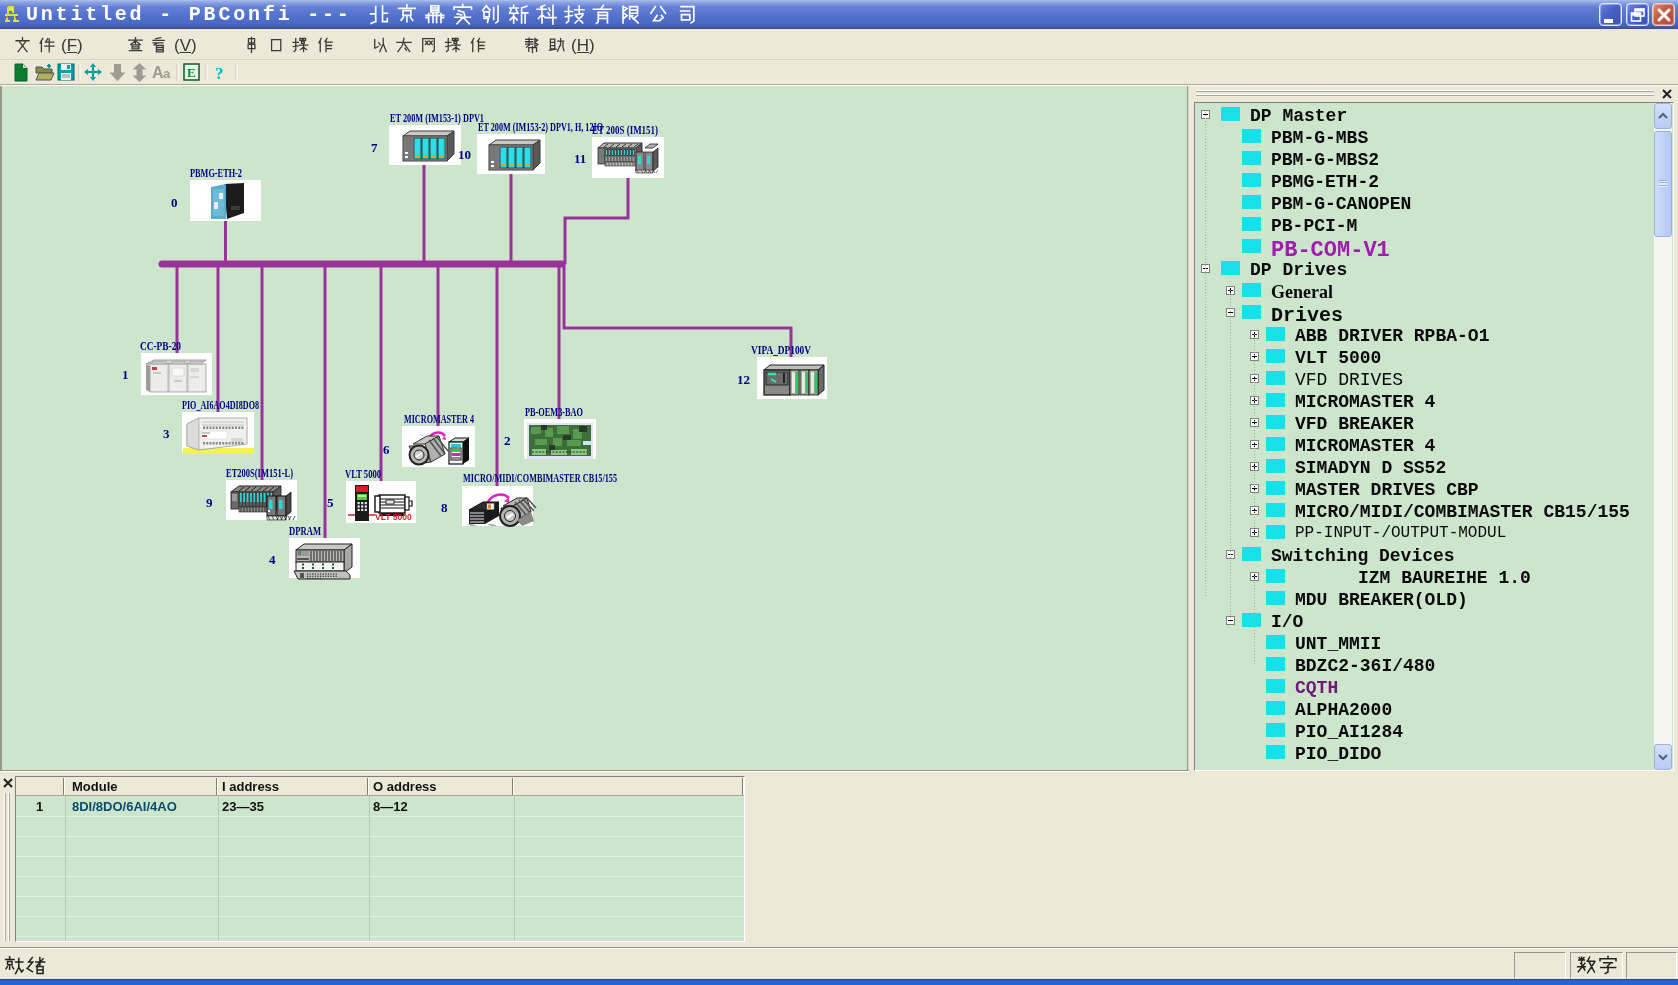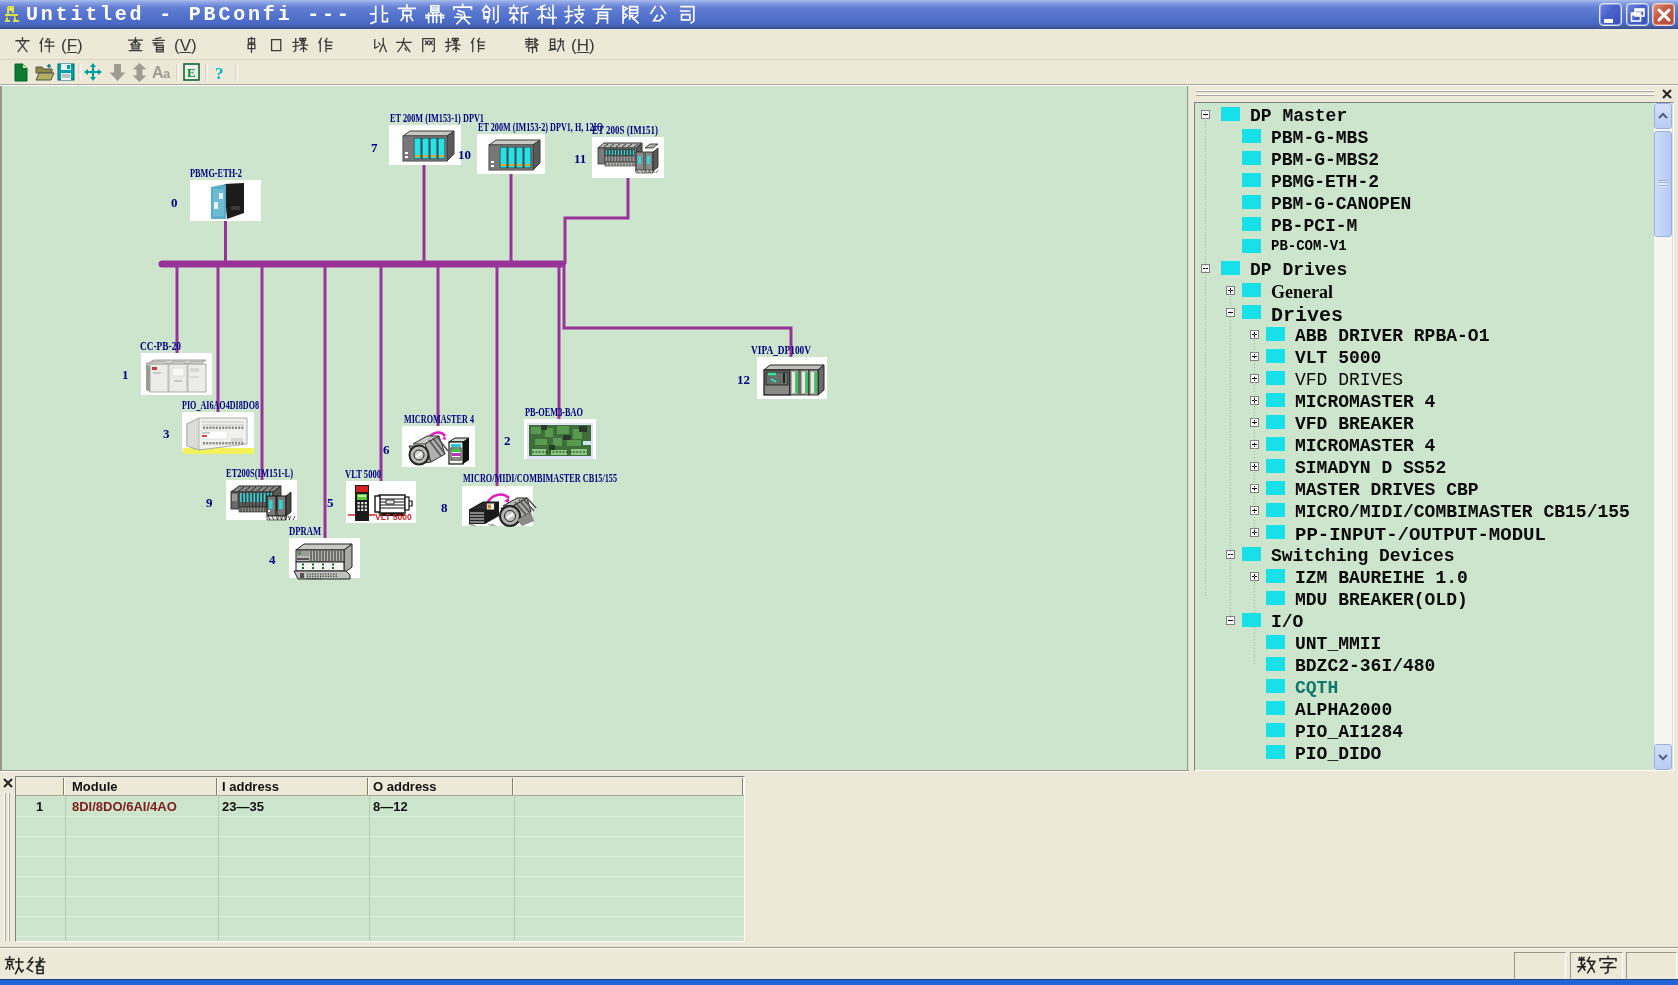--- a/index.html
+++ b/index.html
@@ -560,21 +560,21 @@
 <div class="abs" style="left:1271px;top:128px;height:22px;font-family:'Liberation Mono',monospace;font-weight:700;font-size:18px;letter-spacing:0;color:#0a0a0a;white-space:nowrap">PBM-G-MBS</div>
 <div class="abs" style="left:1242px;top:151px;width:19px;height:14px;background:#18e0e8"></div>
 <div class="abs" style="left:1271px;top:150px;height:22px;font-family:'Liberation Mono',monospace;font-weight:700;font-size:18px;letter-spacing:0;color:#0a0a0a;white-space:nowrap">PBM-G-MBS2</div>
 <div class="abs" style="left:1242px;top:173px;width:19px;height:14px;background:#18e0e8"></div>
 <div class="abs" style="left:1271px;top:172px;height:22px;font-family:'Liberation Mono',monospace;font-weight:700;font-size:18px;letter-spacing:0;color:#0a0a0a;white-space:nowrap">PBMG-ETH-2</div>
 <div class="abs" style="left:1242px;top:195px;width:19px;height:14px;background:#18e0e8"></div>
 <div class="abs" style="left:1271px;top:194px;height:22px;font-family:'Liberation Mono',monospace;font-weight:700;font-size:18px;letter-spacing:0;color:#0a0a0a;white-space:nowrap">PBM-G-CANOPEN</div>
 <div class="abs" style="left:1242px;top:217px;width:19px;height:14px;background:#18e0e8"></div>
 <div class="abs" style="left:1271px;top:216px;height:22px;font-family:'Liberation Mono',monospace;font-weight:700;font-size:18px;letter-spacing:0;color:#0a0a0a;white-space:nowrap">PB-PCI-M</div>
 <div class="abs" style="left:1242px;top:239px;width:19px;height:14px;background:#18e0e8"></div>
-<div class="abs" style="left:1271px;top:238px;height:22px;font-family:'Liberation Mono',monospace;font-weight:700;font-size:14px;letter-spacing:0;color:#000000;white-space:nowrap">PB-COM-V1</div>
+<div class="abs" style="left:1271px;top:238px;height:22px;font-family:'Liberation Mono',monospace;font-weight:700;font-size:22px;letter-spacing:0;color:#a21caf;white-space:nowrap">PB-COM-V1</div>
 <div class="abs" style="left:1221px;top:261px;width:19px;height:14px;background:#18e0e8"></div>
 <svg class="abs" style="left:1201px;top:264px" width="9" height="9" viewBox="0 0 9 9">
     <rect x="0.5" y="0.5" width="8" height="8" fill="#fff" stroke="#808080"></rect>
     <path d="M2,4.5 h5" stroke="#000" stroke-width="1"></path>
   </svg>
 <div class="abs" style="left:1250px;top:260px;height:22px;font-family:'Liberation Mono',monospace;font-weight:700;font-size:18px;letter-spacing:0;color:#0a0a0a;white-space:nowrap">DP Drives</div>
 <div class="abs" style="left:1242px;top:283px;width:19px;height:14px;background:#18e0e8"></div>
 <svg class="abs" style="left:1226px;top:286px" width="9" height="9" viewBox="0 0 9 9">
     <rect x="0.5" y="0.5" width="8" height="8" fill="#fff" stroke="#808080"></rect>
     <path d="M2,4.5 h5 M4.5,2 v5" stroke="#000" stroke-width="1"></path>
@@ -638,47 +638,47 @@
 <svg class="abs" style="left:1250px;top:506px" width="9" height="9" viewBox="0 0 9 9">
     <rect x="0.5" y="0.5" width="8" height="8" fill="#fff" stroke="#808080"></rect>
     <path d="M2,4.5 h5 M4.5,2 v5" stroke="#000" stroke-width="1"></path>
   </svg>
 <div class="abs" style="left:1295px;top:502px;height:22px;font-family:'Liberation Mono',monospace;font-weight:700;font-size:18px;letter-spacing:0;color:#0a0a0a;white-space:nowrap">MICRO/MIDI/COMBIMASTER CB15/155</div>
 <div class="abs" style="left:1266px;top:525px;width:19px;height:14px;background:#18e0e8"></div>
 <svg class="abs" style="left:1250px;top:528px" width="9" height="9" viewBox="0 0 9 9">
     <rect x="0.5" y="0.5" width="8" height="8" fill="#fff" stroke="#808080"></rect>
     <path d="M2,4.5 h5 M4.5,2 v5" stroke="#000" stroke-width="1"></path>
   </svg>
-<div class="abs" style="left:1295px;top:524px;height:22px;font-family:'Liberation Mono',monospace;font-weight:700;font-size:19px;letter-spacing:0;color:#0a0a0a;white-space:nowrap">PP-INPUT-/OUTPUT-MODUL</div>
+<div class="abs" style="left:1295px;top:524px;height:22px;font-family:'Liberation Mono',monospace;font-weight:400;font-size:16px;letter-spacing:0;color:#0a0a0a;white-space:nowrap">PP-INPUT-/OUTPUT-MODUL</div>
 <div class="abs" style="left:1242px;top:547px;width:19px;height:14px;background:#18e0e8"></div>
 <svg class="abs" style="left:1226px;top:550px" width="9" height="9" viewBox="0 0 9 9">
     <rect x="0.5" y="0.5" width="8" height="8" fill="#fff" stroke="#808080"></rect>
     <path d="M2,4.5 h5" stroke="#000" stroke-width="1"></path>
   </svg>
 <div class="abs" style="left:1271px;top:546px;height:22px;font-family:'Liberation Mono',monospace;font-weight:700;font-size:18px;letter-spacing:0;color:#0a0a0a;white-space:nowrap">Switching Devices</div>
 <div class="abs" style="left:1266px;top:569px;width:19px;height:14px;background:#18e0e8"></div>
 <svg class="abs" style="left:1250px;top:572px" width="9" height="9" viewBox="0 0 9 9">
     <rect x="0.5" y="0.5" width="8" height="8" fill="#fff" stroke="#808080"></rect>
     <path d="M2,4.5 h5 M4.5,2 v5" stroke="#000" stroke-width="1"></path>
   </svg>
-<div class="abs" style="left:1295px;top:568px;height:22px;font-family:'Liberation Mono',monospace;font-weight:700;font-size:18px;letter-spacing:0;color:#0a0a0a;white-space:nowrap">IZM BAUREIHE 1.0</div>
+<div class="abs" style="left:1358px;top:568px;height:22px;font-family:'Liberation Mono',monospace;font-weight:700;font-size:18px;letter-spacing:0;color:#0a0a0a;white-space:nowrap">IZM BAUREIHE 1.0</div>
 <div class="abs" style="left:1266px;top:591px;width:19px;height:14px;background:#18e0e8"></div>
 <div class="abs" style="left:1295px;top:590px;height:22px;font-family:'Liberation Mono',monospace;font-weight:700;font-size:18px;letter-spacing:0;color:#0a0a0a;white-space:nowrap">MDU BREAKER(OLD)</div>
 <div class="abs" style="left:1242px;top:613px;width:19px;height:14px;background:#18e0e8"></div>
 <svg class="abs" style="left:1226px;top:616px" width="9" height="9" viewBox="0 0 9 9">
     <rect x="0.5" y="0.5" width="8" height="8" fill="#fff" stroke="#808080"></rect>
     <path d="M2,4.5 h5" stroke="#000" stroke-width="1"></path>
   </svg>
 <div class="abs" style="left:1271px;top:612px;height:22px;font-family:'Liberation Mono',monospace;font-weight:700;font-size:18px;letter-spacing:0;color:#0a0a0a;white-space:nowrap">I/O</div>
 <div class="abs" style="left:1266px;top:635px;width:19px;height:14px;background:#18e0e8"></div>
 <div class="abs" style="left:1295px;top:634px;height:22px;font-family:'Liberation Mono',monospace;font-weight:700;font-size:18px;letter-spacing:0;color:#0a0a0a;white-space:nowrap">UNT_MMII</div>
 <div class="abs" style="left:1266px;top:657px;width:19px;height:14px;background:#18e0e8"></div>
 <div class="abs" style="left:1295px;top:656px;height:22px;font-family:'Liberation Mono',monospace;font-weight:700;font-size:18px;letter-spacing:0;color:#0a0a0a;white-space:nowrap">BDZC2-36I/480</div>
 <div class="abs" style="left:1266px;top:679px;width:19px;height:14px;background:#18e0e8"></div>
-<div class="abs" style="left:1295px;top:678px;height:22px;font-family:'Liberation Mono',monospace;font-weight:700;font-size:18px;letter-spacing:0;color:#0f766e;white-space:nowrap">CQTH</div>
+<div class="abs" style="left:1295px;top:678px;height:22px;font-family:'Liberation Mono',monospace;font-weight:700;font-size:18px;letter-spacing:0;color:#701a75;white-space:nowrap">CQTH</div>
 <div class="abs" style="left:1266px;top:701px;width:19px;height:14px;background:#18e0e8"></div>
 <div class="abs" style="left:1295px;top:700px;height:22px;font-family:'Liberation Mono',monospace;font-weight:700;font-size:18px;letter-spacing:0;color:#0a0a0a;white-space:nowrap">ALPHA2000</div>
 <div class="abs" style="left:1266px;top:723px;width:19px;height:14px;background:#18e0e8"></div>
 <div class="abs" style="left:1295px;top:722px;height:22px;font-family:'Liberation Mono',monospace;font-weight:700;font-size:18px;letter-spacing:0;color:#0a0a0a;white-space:nowrap">PIO_AI1284</div>
 <div class="abs" style="left:1266px;top:745px;width:19px;height:14px;background:#18e0e8"></div>
 <div class="abs" style="left:1295px;top:744px;height:22px;font-family:'Liberation Mono',monospace;font-weight:700;font-size:18px;letter-spacing:0;color:#0a0a0a;white-space:nowrap">PIO_DIDO</div>
 <div class="abs" style="left:1205px;top:112px;width:1px;height:484px;background:repeating-linear-gradient(to bottom,#9ab89a 0 1px,transparent 1px 3px)"></div>
 <div class="abs" style="left:1230px;top:290px;width:1px;height:330px;background:repeating-linear-gradient(to bottom,#9ab89a 0 1px,transparent 1px 3px)"></div>
 <div class="abs" style="left:1254px;top:334px;width:1px;height:200px;background:repeating-linear-gradient(to bottom,#9ab89a 0 1px,transparent 1px 3px)"></div>
 <div class="abs" style="left:1254px;top:576px;width:1px;height:88px;background:repeating-linear-gradient(to bottom,#9ab89a 0 1px,transparent 1px 3px)"></div>
@@ -722,21 +722,21 @@
 <div class="abs" style="left:16px;top:856px;width:728px;height:1px;background:#e2f0e2"></div>
 <div class="abs" style="left:16px;top:876px;width:728px;height:1px;background:#e2f0e2"></div>
 <div class="abs" style="left:16px;top:896px;width:728px;height:1px;background:#e2f0e2"></div>
 <div class="abs" style="left:16px;top:916px;width:728px;height:1px;background:#e2f0e2"></div>
 <div class="abs" style="left:16px;top:936px;width:728px;height:1px;background:#e2f0e2"></div>
 <div class="abs" style="left:65px;top:796px;width:1px;height:145px;background:#b4ccb4"></div>
 <div class="abs" style="left:218px;top:796px;width:1px;height:145px;background:#b4ccb4"></div>
 <div class="abs" style="left:369px;top:796px;width:1px;height:145px;background:#b4ccb4"></div>
 <div class="abs" style="left:514px;top:796px;width:1px;height:145px;background:#b4ccb4"></div>
 <div class="abs" style="left:36px;top:799px;font-family:'Liberation Sans';font-weight:bold;font-size:13px;color:#111">1</div>
-<div class="abs" style="left:72px;top:799px;font-family:'Liberation Sans';font-weight:bold;font-size:13px;color:#7f1d1d">8DI/8DO/6AI/4AO</div>
+<div class="abs" style="left:72px;top:799px;font-family:'Liberation Sans';font-weight:bold;font-size:13px;color:#0c4a6e">8DI/8DO/6AI/4AO</div>
 <div class="abs" style="left:222px;top:799px;font-family:'Liberation Sans';font-weight:bold;font-size:13px;color:#111">23—35</div>
 <div class="abs" style="left:373px;top:799px;font-family:'Liberation Sans';font-weight:bold;font-size:13px;color:#111">8—12</div>
 <div class="abs" style="left:0;top:947px;width:1678px;height:1px;background:#9a968a"></div>
 <div class="abs" style="left:0;top:948px;width:1678px;height:1px;background:#fff"></div>
 <div class="abs" style="left:0;top:949px;width:1678px;height:31px;background:#ece9d8"></div>
 <svg style="position:absolute;left:4px;top:955px" width="47" height="22" viewBox="0 0 47 22">
     <path d="M28,4 L28,12 M8,18 L50,18 M18,28 L40,28 L40,44 L18,44 L18,28 M28,44 L28,66 M16,54 L10,64 M42,54 L48,64 M58,30 L94,30 M74,12 L74,56 M74,56 L58,88 M74,56 L88,80 L96,70" transform="translate(0.0,1) scale(0.2000)" fill="none" stroke="#222" stroke-width="7.5" stroke-linecap="square"></path>
     <path d="M34,8 L16,30 L36,30 L14,56 M8,62 L34,78 M52,30 L96,30 M72,8 L72,48 M88,14 L54,52 M58,52 L88,52 L88,88 L58,88 L58,52 M58,70 L88,70" transform="translate(21.5,1) scale(0.2000)" fill="none" stroke="#222" stroke-width="7.5" stroke-linecap="square"></path>
   </svg>
 <div class="abs" style="left:1514px;top:952px;width:52px;height:27px;border-top:1px solid #9a968a;border-left:1px solid #9a968a;border-right:1px solid #fff;border-bottom:1px solid #ece9d8;background:#ece9d8"></div>

